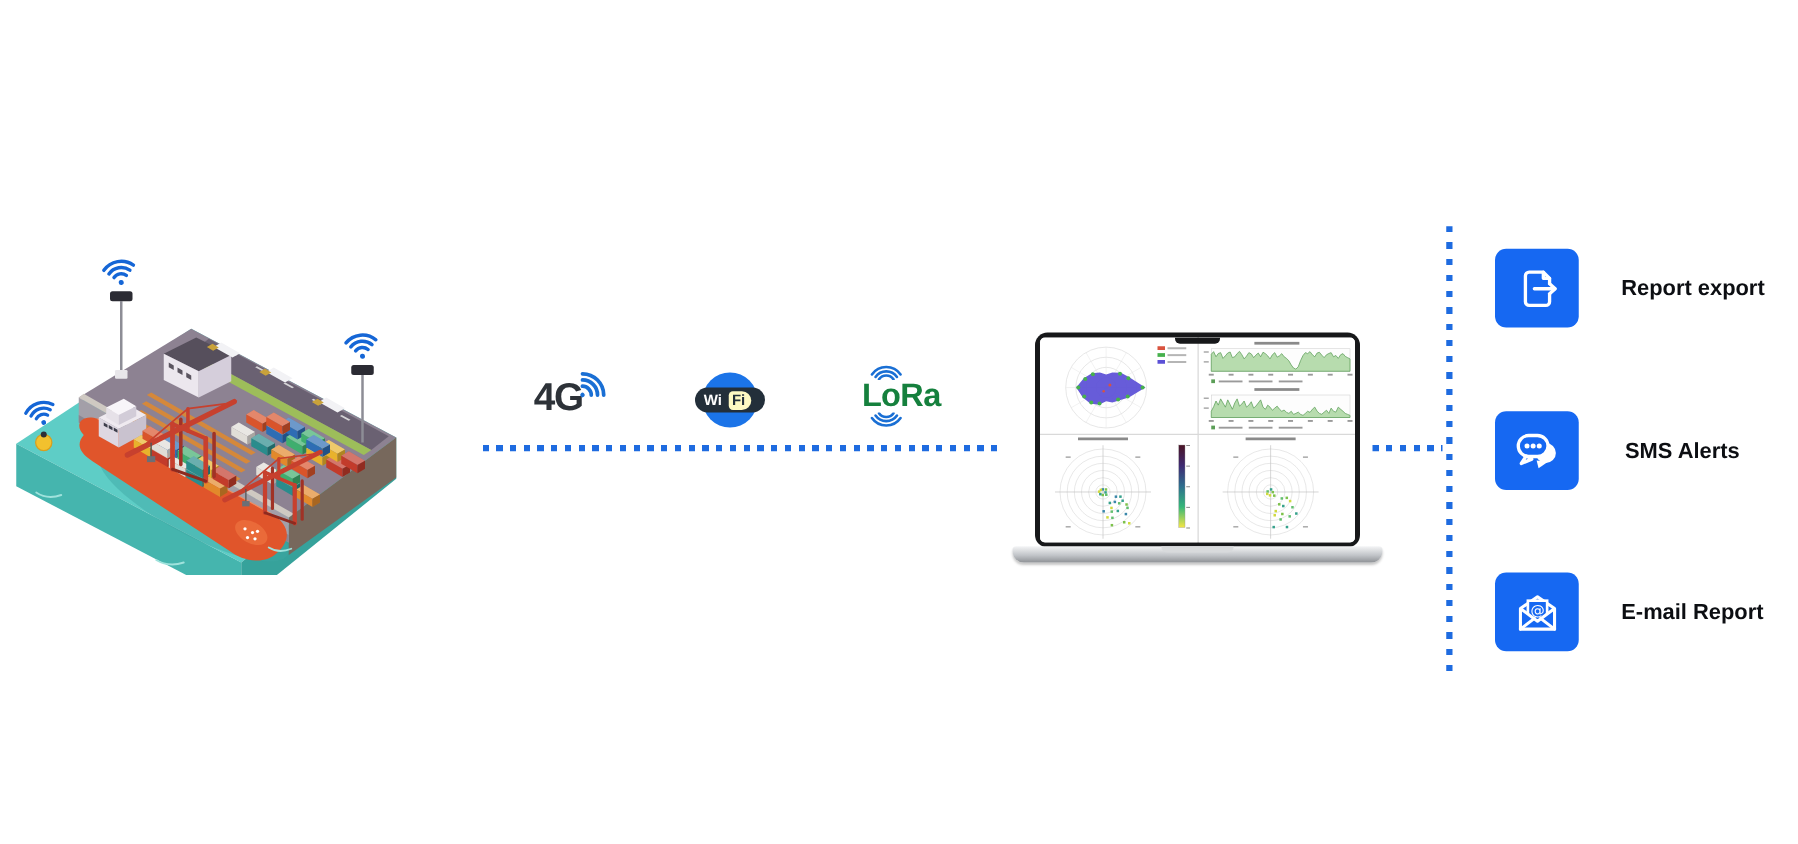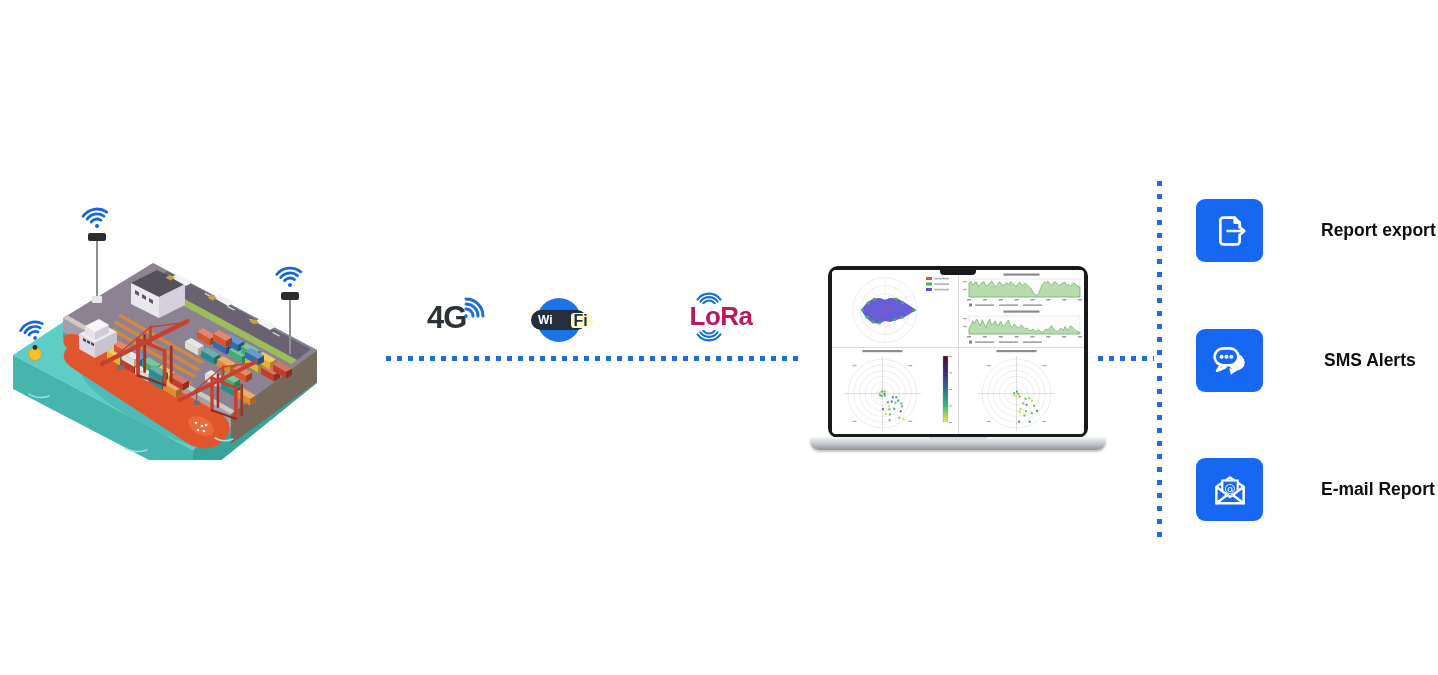--- a/index.html
+++ b/index.html
@@ -8,30 +8,30 @@
   .canvas{position:absolute;inset:0;}
 
   
   .port-wrap{position:absolute;left:5px;top:142px;width:330px;height:318px;}
 
   
   .conn-4g{position:absolute;left:427px;top:294px;width:60px;height:42px;}
   .conn-4g .txt{position:absolute;left:0;bottom:0;font-size:31px;font-weight:800;color:#2d3238;letter-spacing:-1px;}
   .conn-4g svg{position:absolute;right:-6px;top:-6px;}
 
-  .conn-wifi{position:absolute;left:533px;top:297px;width:52px;height:48px;}
+  .conn-wifi{position:absolute;left:558px;top:297px;width:52px;height:48px;}
   .conn-wifi .circle{position:absolute;left:4px;top:1px;width:44px;height:44px;border-radius:50%;background:#1b74e8;}
   .conn-wifi .pill{position:absolute;left:-2px;top:13px;width:56px;height:20px;background:#232f3a;border-radius:11px;
                    display:flex;align-items:center;box-sizing:border-box;padding-left:7px;}
   .conn-wifi .wi{color:#fff;font-size:12px;font-weight:800;}
-  .conn-wifi .fi{margin-left:18px;background:#fef9c3;color:#232f3a;font-size:16px;font-weight:800;
+  .conn-wifi .fi{margin-left:5px;background:#fef9c3;color:#232f3a;font-size:12px;font-weight:800;
                  border-radius:4px 9px 9px 4px;padding:0 5px 0 3px;line-height:15px;}
 
   .conn-lora{position:absolute;left:687px;top:292px;width:68px;height:50px;}
-  .conn-lora .txt{position:absolute;left:0;top:9px;width:100%;text-align:center;font-size:26px;font-weight:800;color:#be185d;letter-spacing:-0.5px;}
+  .conn-lora .txt{position:absolute;left:0;top:9px;width:100%;text-align:center;font-size:26px;font-weight:800;color:#15803d;letter-spacing:-0.5px;}
   .conn-lora svg{position:absolute;left:2px;width:40px;height:14px;}
   .conn-lora .arcs-top{top:-2px;}
   .conn-lora .arcs-bottom{bottom:-2px;}
 
   
   .dots-h{position:absolute;height:5px;background:repeating-linear-gradient(90deg,#1e6be0 0 5px,transparent 5px 11px);}
   .dots-h.main{left:386px;top:356px;width:412px;}
   .dots-h.short{left:1098px;top:356px;width:56px;}
   .dots-v{position:absolute;left:1157px;top:181px;width:5px;height:358px;
           background:repeating-linear-gradient(180deg,#1e6be0 0 5px,transparent 5px 13px);}
@@ -51,21 +51,21 @@
   .laptop-base{position:absolute;left:810px;top:437px;width:296px;height:13px;
                background:linear-gradient(#f4f5f6,#c2c5c9 55%,#8f9296);
                border-radius:3px 3px 9px 9px;box-shadow:0 2px 2px rgba(0,0,0,.22);}
   .base-notch{position:absolute;left:50%;top:0;transform:translateX(-50%);width:58px;height:5px;
               background:#d8dadc;border-radius:0 0 6px 6px;}
 
   
   .out-row{position:absolute;left:1196px;display:flex;align-items:center;gap:34px;}
   .out-row.report{top:199px;} .out-row.sms{top:329px;gap:37px;} .out-row.email{top:458px;}
   .out-icon{width:67px;height:63px;border-radius:9px;background:#1668f2;display:flex;align-items:center;justify-content:center;}
-  .out-label{font-size:17.5px;font-weight:600;color:#0c0e12;white-space:nowrap;margin-left:24px;}
+  .out-label{font-size:17.5px;font-weight:600;color:#0c0e12;white-space:nowrap;}
 </style>
 </head>
 <body>
 
 <div class="canvas">
 
   <div class="port-wrap">
     <svg id="port-svg" width="330" height="318" viewBox="0 0 330 318">
         <polygon points="8,213 148,121 312,208 188,308" fill="#5ecdc6"></polygon>
         <polygon points="8,213 8,247 188,341 188,308" fill="#45b5ae"></polygon>

